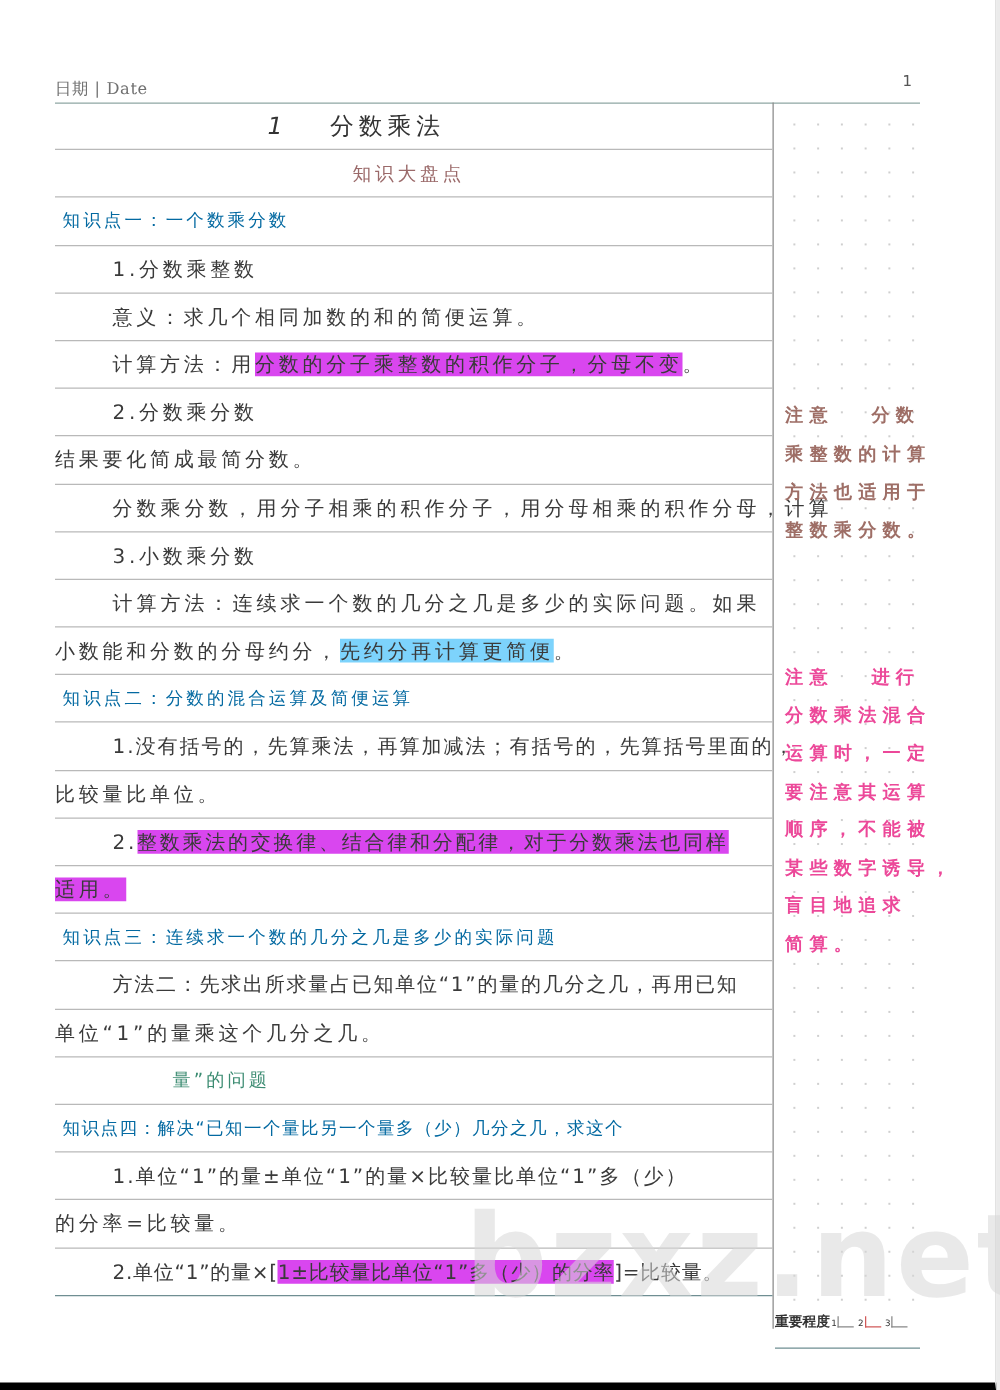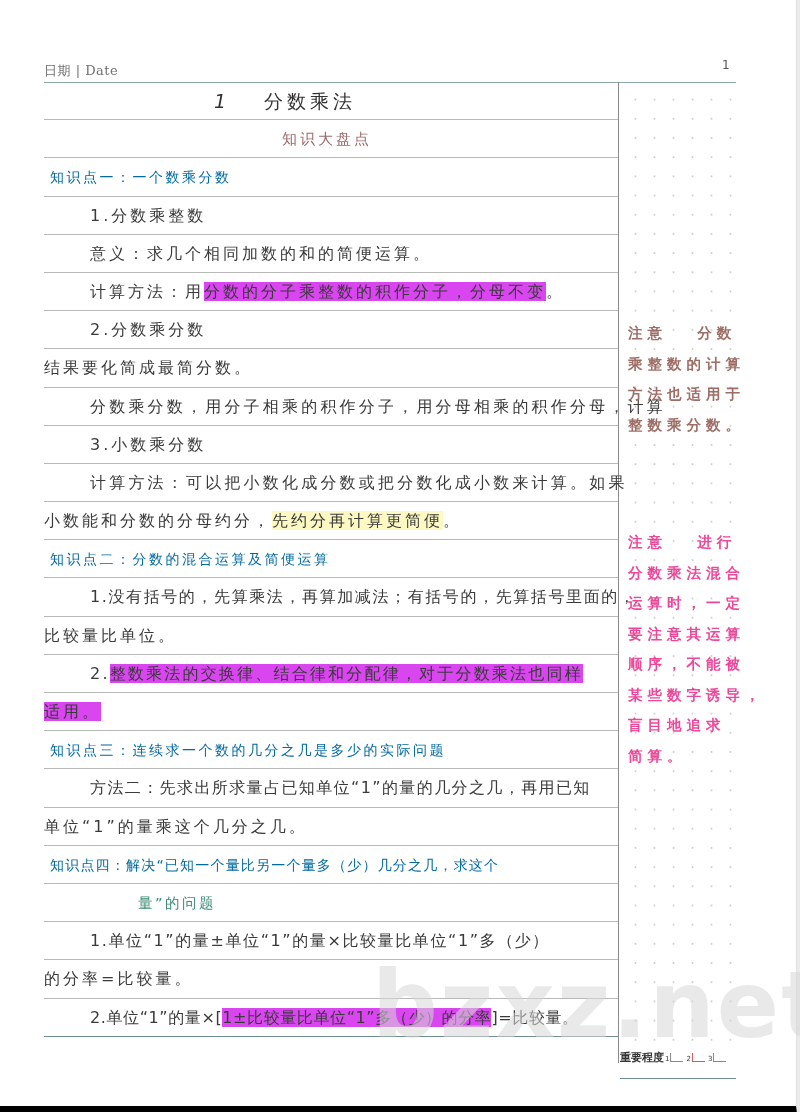--- a/index.html
+++ b/index.html
@@ -23,21 +23,21 @@
        font-size:16px;line-height:38px;color:#3a3a3a;white-space:nowrap;
        font-family:"DejaVu Sans","Liberation Sans",sans-serif;letter-spacing:3px;}
   .row.last{border-bottom:1.8px solid #6f8e92;}
   .indent{padding-left:46px;}
   .title{font-size:19px;letter-spacing:4px;color:#333;padding-left:170px;}
   .title .num{display:inline-block;margin-right:34px;font-style:italic;}
   .subtitle{color:#9b6a6a;font-size:15px;padding-left:238px;}
   .kp{color:#0369a1;font-size:14px;letter-spacing:2.5px;padding-left:6px;}
   .kp-cont{color:#3c8c72;font-size:14.5px;letter-spacing:2.5px;padding-left:94px;}
   .hl-y{background:#d946ef;}
-  .hl-p{background:#fef9c3;}
+  .hl-p{background:#7dd3fc;}
   .justify{letter-spacing:3.2px;}
   .note{position:absolute;font-size:14.5px;line-height:30.5px;letter-spacing:5px;
         font-weight:bold;white-space:pre;}
   .note1{left:628px;top:318px;color:#9e6e66;}
   .note2{left:628px;top:527px;color:#ec4899;}
   .watermark{position:absolute;left:372px;top:960px;font-size:92px;font-weight:bold;
         color:rgba(215,215,215,0.55);letter-spacing:2px;font-family:"DejaVu Sans",sans-serif;
         line-height:1;}
   .importance{position:absolute;left:620px;top:1050px;font-size:11px;color:#333;
         font-weight:bold;white-space:nowrap;border-bottom:1.8px solid #6f8e92;padding-bottom:13px;width:116px;}
@@ -65,41 +65,41 @@
     <div class="row kp">知识点一：一个数乘分数</div>
     <div class="row indent">1.分数乘整数</div>
     <div class="row indent">意义：求几个相同加数的和的简便运算。</div>
     <div class="row indent">
       <span>计算方法：用</span><span class="hl-y">分数的分子乘整数的积作分子，分母不变</span><span>。</span>
     </div>
     <div class="row indent">2.分数乘分数</div>
     <div class="row">结果要化简成最简分数。</div>
     <div class="row indent justify">分数乘分数，用分子相乘的积作分子，用分母相乘的积作分母，计算</div>
     <div class="row indent">3.小数乘分数</div>
-    <div class="row indent justify">计算方法：可以把小数化成分数或把分数化成小数来计算。如果</div>
+    <div class="row indent justify">计算方法：连续求一个数的几分之几是多少的实际问题。如果</div>
     <div class="row">
       <span>小数能和分数的分母约分，</span><span class="hl-p">先约分再计算更简便</span><span>。</span>
     </div>
 
     <div class="row kp">知识点二：分数的混合运算及简便运算</div>
     <div class="row indent" style="letter-spacing:1.6px">1.没有括号的，先算乘法，再算加减法；有括号的，先算括号里面的，</div>
     <div class="row">比较量比单位。</div>
     <div class="row indent" style="letter-spacing:2.2px">
       <span>2.</span><span class="hl-y">整数乘法的交换律、结合律和分配律，对于分数乘法也同样</span>
     </div>
     <div class="row">
       <span class="hl-y">适用。</span>
     </div>
 
     <div class="row kp">知识点三：连续求一个数的几分之几是多少的实际问题</div>
     <div class="row indent" style="letter-spacing:1.4px">方法二：先求出所求量占已知单位“1”的量的几分之几，再用已知</div>
     <div class="row">单位“1”的量乘这个几分之几。</div>
 
+    <div class="row kp-cont">量”的问题</div>
     <div class="row kp" style="letter-spacing:1.2px">知识点四：解决“已知一个量比另一个量多（少）几分之几，求这个</div>
-    <div class="row kp-cont">量”的问题</div>
     <div class="row indent" style="letter-spacing:1.6px">1.单位“1”的量±单位“1”的量×比较量比单位“1”多（少）</div>
     <div class="row">的分率=比较量。</div>
     <div class="row indent last" style="letter-spacing:0.6px">
       <span>2.单位“1”的量×[</span><span class="hl-y">1±比较量比单位“1”多（少）的分率</span><span>]=比较量。</span>
     </div>
   </div>
 
   <div class="note note1">注意   分数
 乘整数的计算
 方法也适用于

